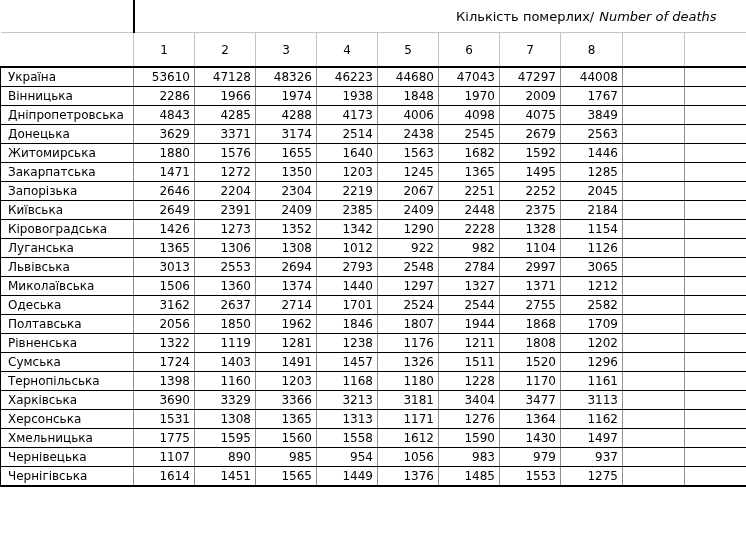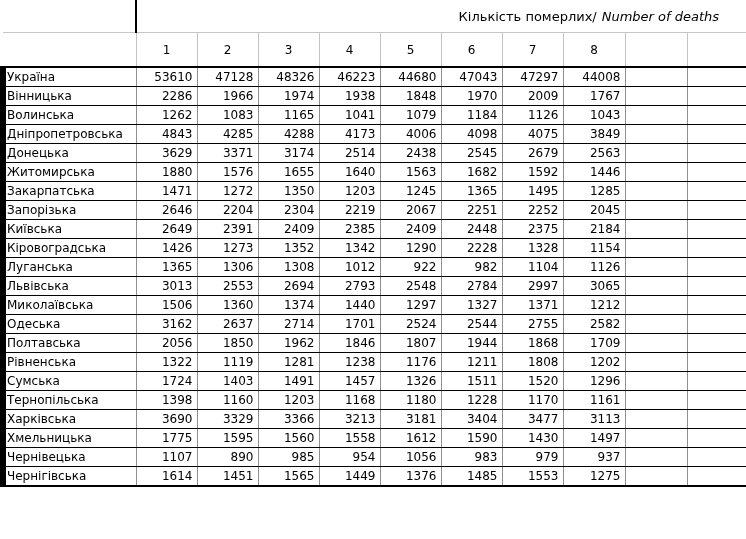--- a/index.html
+++ b/index.html
@@ -23,21 +23,21 @@
     text-align:right;font-size:13px;padding-right:30px;
   }
   .title-cell .it{font-style:italic;margin-left:5px;}
   
   .header-row td{
     height:33px;border-bottom:2px solid #000;border-right:1px solid #c3c3c3;
     text-align:center;
   }
   
   tbody td{height:18px;border-bottom:1px solid #000;border-right:1px solid #8f8f8f;}
-  tbody td.n{text-align:left;padding-left:1px;border-left:6px solid #000000;}
+  tbody td.n{text-align:left;padding-left:7px;border-left:1px solid #000000;}
   tbody td.v{text-align:right;padding-right:4px;}
   tbody td.e{}
   tbody tr:last-child td{border-bottom:2px solid #000;}
 </style>
 </head>
 <body>
 
 <table>
   <colgroup>
     <col style="width:133px">
@@ -94,33 +94,20 @@
         <td class="v">1974</td>
         <td class="v">1938</td>
         <td class="v">1848</td>
         <td class="v">1970</td>
         <td class="v">2009</td>
         <td class="v">1767</td>
         <td class="e"></td>
         <td class="e"></td>
       </tr>
       <tr>
-        <td class="n">Волинська</td>
-        <td class="v">1262</td>
-        <td class="v">1083</td>
-        <td class="v">1165</td>
-        <td class="v">1041</td>
-        <td class="v">1079</td>
-        <td class="v">1184</td>
-        <td class="v">1126</td>
-        <td class="v">1043</td>
-        <td class="e"></td>
-        <td class="e"></td>
-      </tr>
-      <tr>
         <td class="n">Дніпропетровська</td>
         <td class="v">4843</td>
         <td class="v">4285</td>
         <td class="v">4288</td>
         <td class="v">4173</td>
         <td class="v">4006</td>
         <td class="v">4098</td>
         <td class="v">4075</td>
         <td class="v">3849</td>
         <td class="e"></td>
@@ -315,20 +302,33 @@
         <td class="v">3366</td>
         <td class="v">3213</td>
         <td class="v">3181</td>
         <td class="v">3404</td>
         <td class="v">3477</td>
         <td class="v">3113</td>
         <td class="e"></td>
         <td class="e"></td>
       </tr>
       <tr>
+        <td class="n">Херсонська</td>
+        <td class="v">1531</td>
+        <td class="v">1308</td>
+        <td class="v">1365</td>
+        <td class="v">1313</td>
+        <td class="v">1171</td>
+        <td class="v">1276</td>
+        <td class="v">1364</td>
+        <td class="v">1162</td>
+        <td class="e"></td>
+        <td class="e"></td>
+      </tr>
+      <tr>
         <td class="n">Хмельницька</td>
         <td class="v">1775</td>
         <td class="v">1595</td>
         <td class="v">1560</td>
         <td class="v">1558</td>
         <td class="v">1612</td>
         <td class="v">1590</td>
         <td class="v">1430</td>
         <td class="v">1497</td>
         <td class="e"></td>

